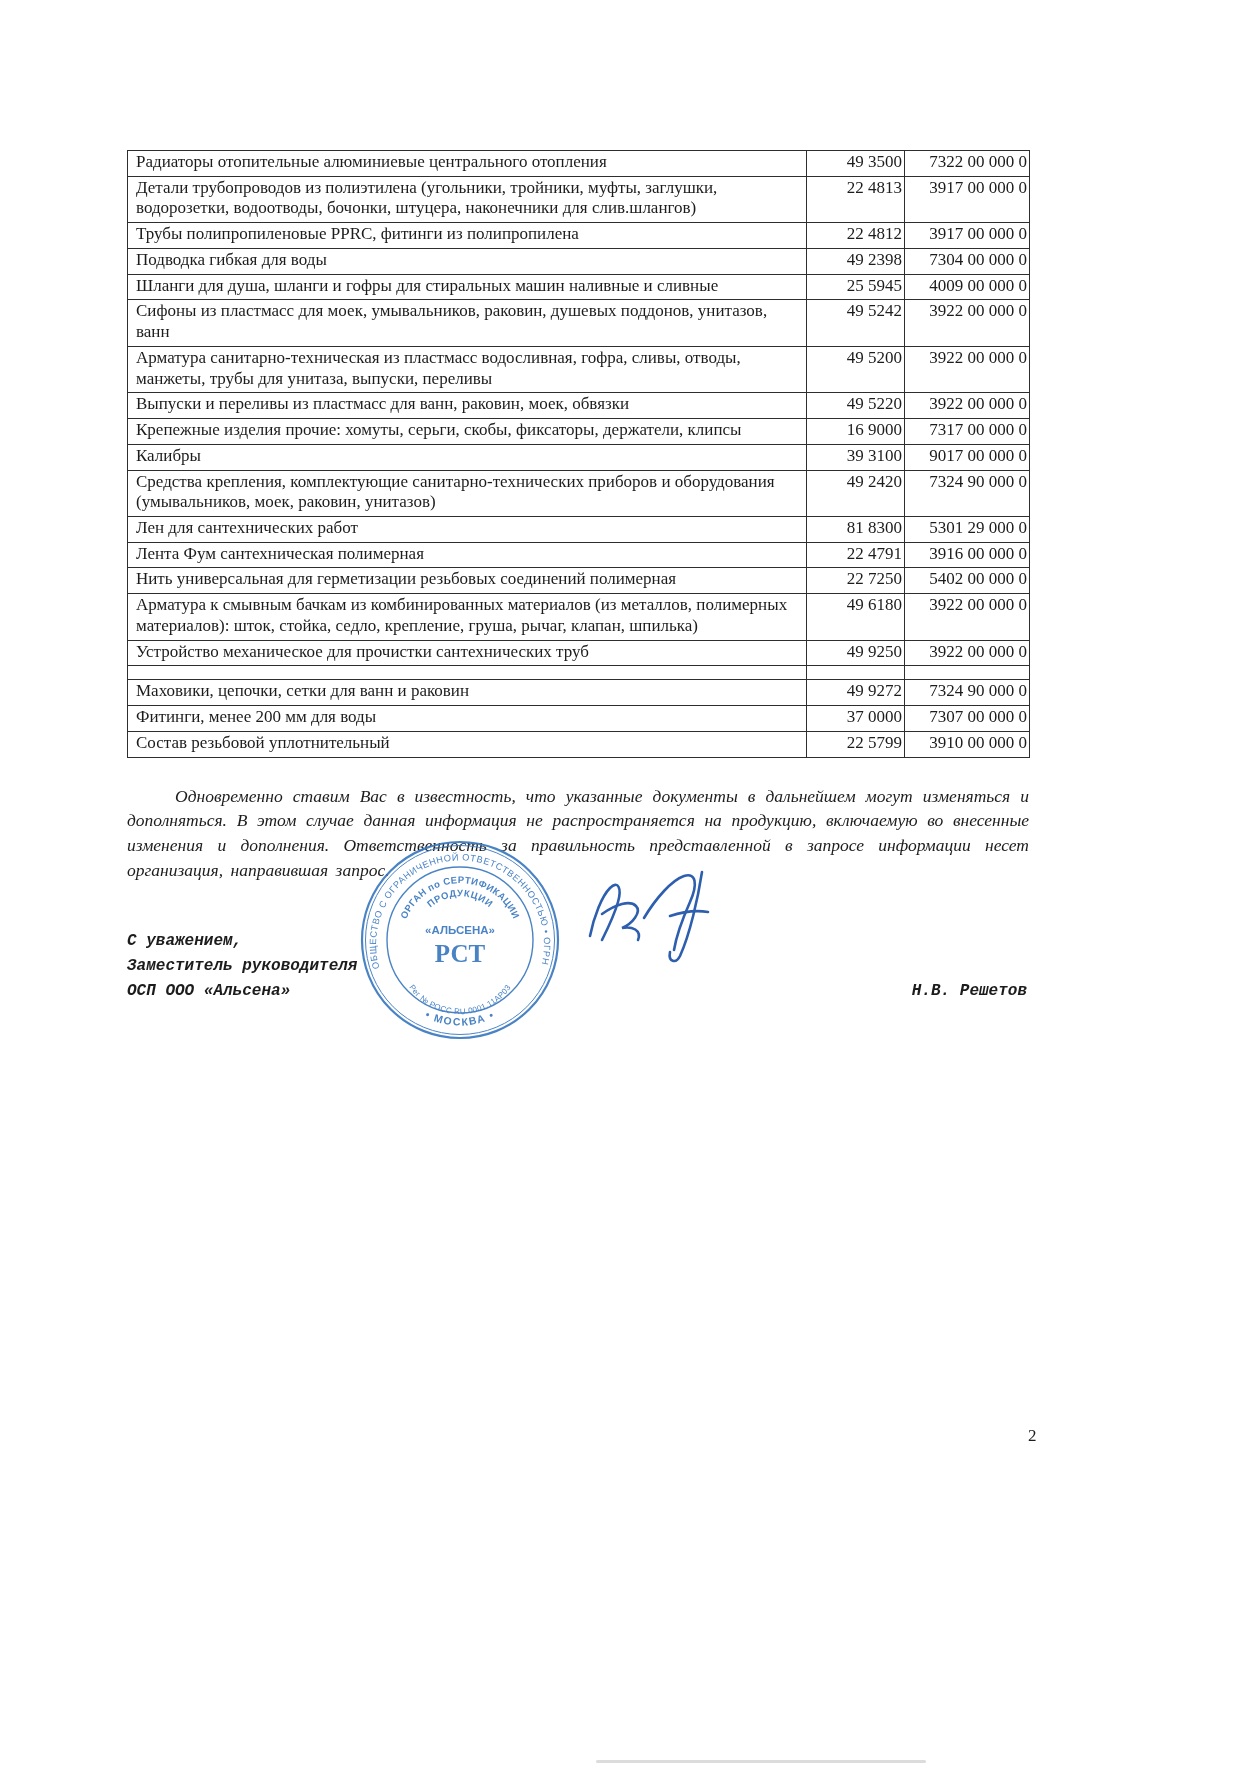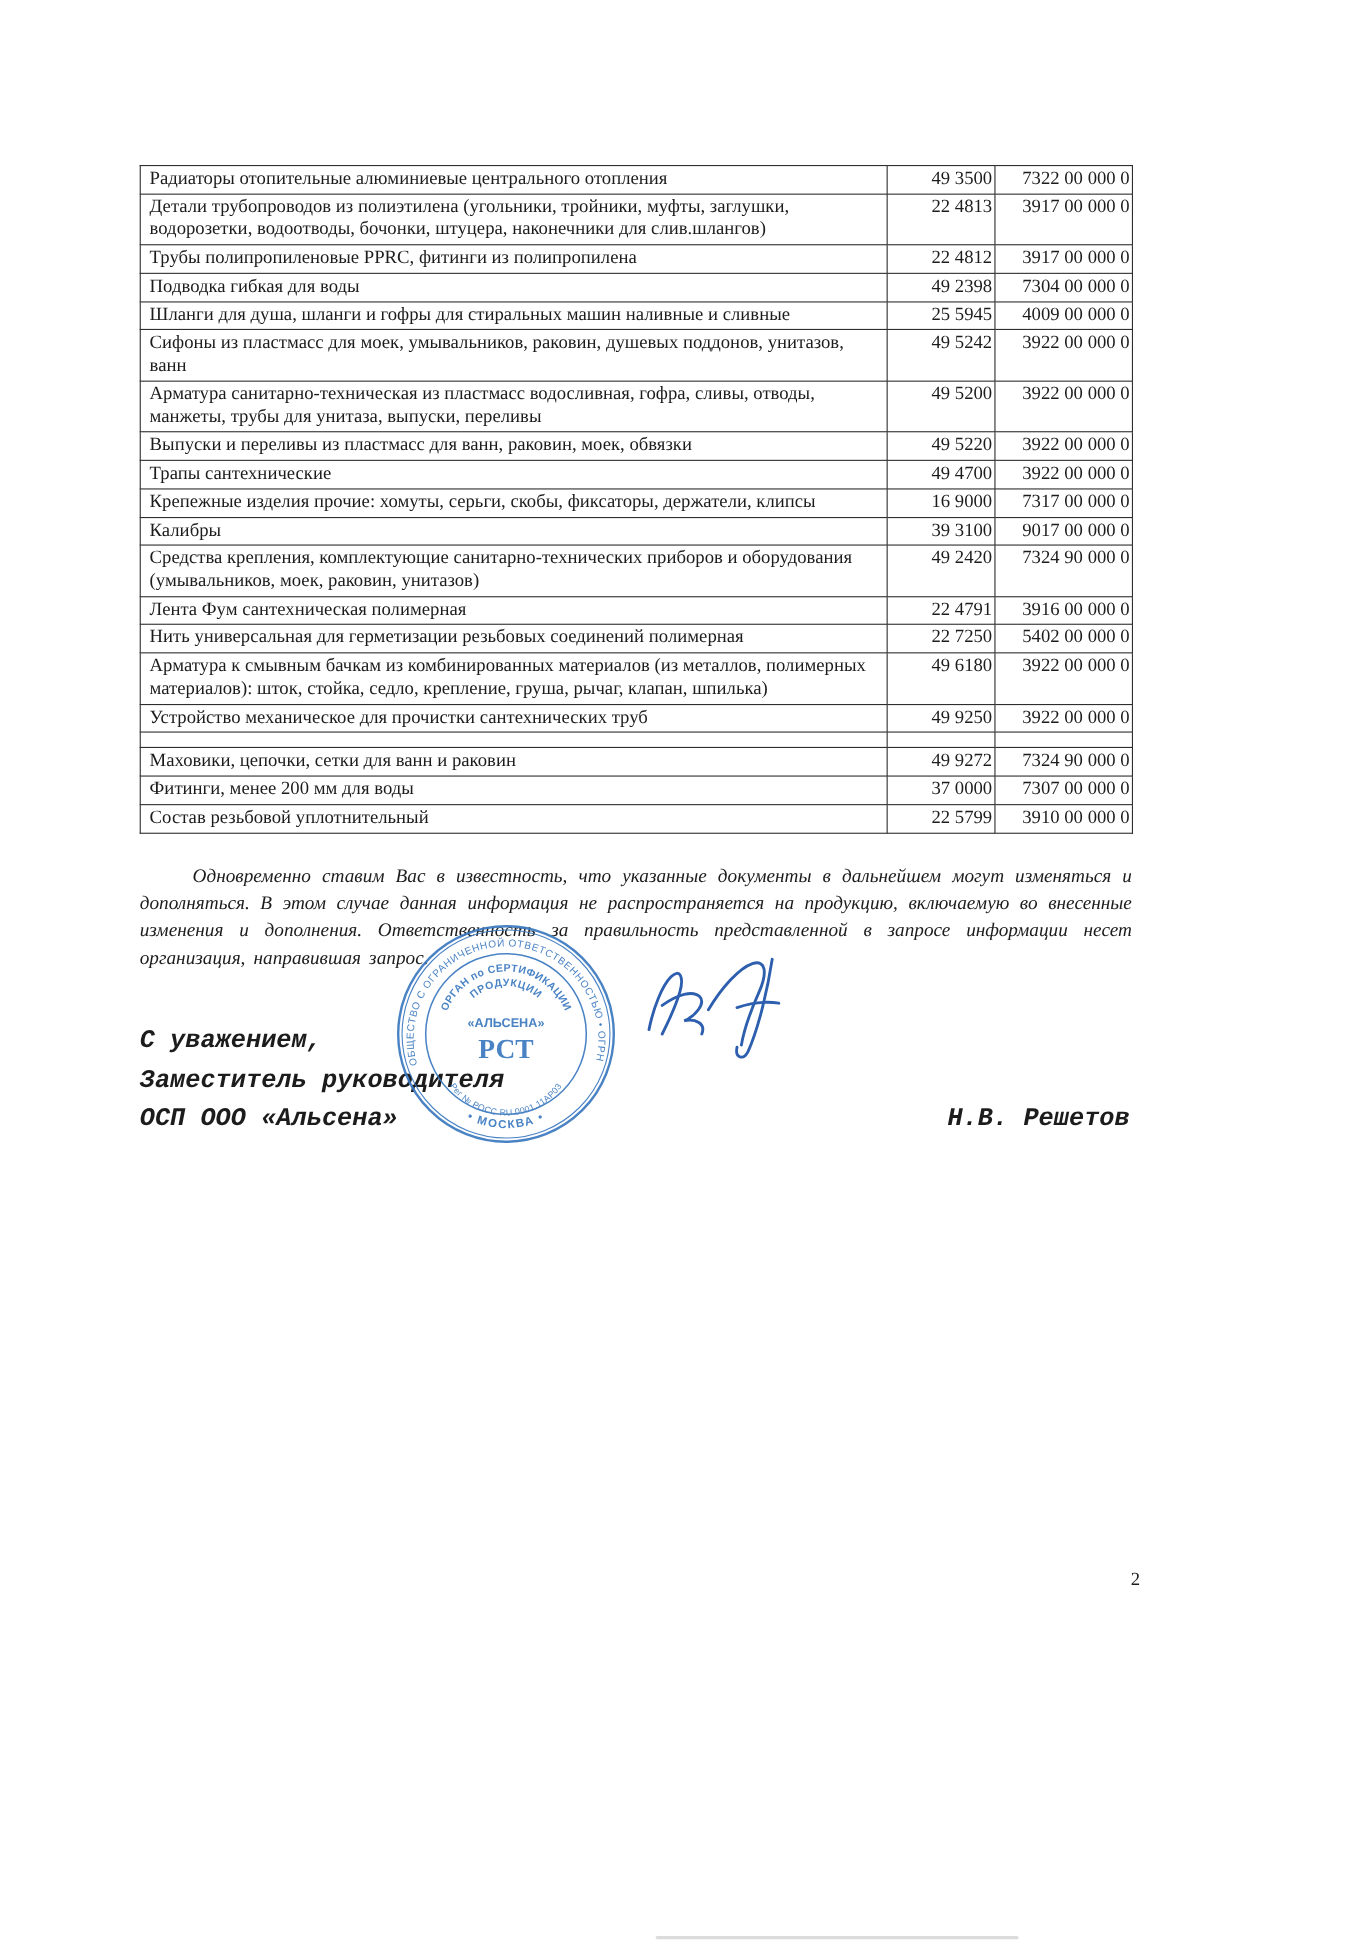--- a/index.html
+++ b/index.html
@@ -48,21 +48,21 @@
     word-spacing:3px;
   }
   .closing {
     margin-top:46px;
     display:flex;
     justify-content:space-between;
     align-items:flex-end;
     font-family:"Liberation Mono", monospace;
     font-weight:bold;
     font-style:italic;
-    font-size:23px;
+    font-size:16px;
     line-height:1.55;
     gap:12px;
   }
   .closing .left-lines div { white-space:nowrap; }
   .closing .name { white-space:nowrap; padding-right:2px;font-style:italic; }
   .stamp-wrap {
     position:absolute;
     left:358px; top:838px;
     width:204px; height:204px;
     opacity:0.92;
@@ -133,38 +133,38 @@
             <td class="desc">Арматура санитарно-техническая из пластмасс водосливная, гофра, сливы, отводы, манжеты, трубы для унитаза, выпуски, переливы</td>
             <td class="code">49 5200</td>
             <td class="tn">3922 00 000 0</td>
           </tr>
           <tr>
             <td class="desc">Выпуски и переливы из пластмасс для ванн, раковин, моек, обвязки</td>
             <td class="code">49 5220</td>
             <td class="tn">3922 00 000 0</td>
           </tr>
           <tr>
-            <td class="desc">Трапы сантехнические</td>
-            <td class="code">49 4700</td>
-            <td class="tn">3922 00 000 0</td>
-          </tr>
-          <tr>
             <td class="desc">Крепежные изделия прочие: хомуты, серьги, скобы, фиксаторы, держатели, клипсы</td>
             <td class="code">16 9000</td>
             <td class="tn">7317 00 000 0</td>
           </tr>
           <tr>
             <td class="desc">Калибры</td>
             <td class="code">39 3100</td>
             <td class="tn">9017 00 000 0</td>
           </tr>
           <tr>
             <td class="desc">Средства крепления,  комплектующие санитарно-технических приборов  и оборудования (умывальников, моек, раковин, унитазов)</td>
             <td class="code">49 2420</td>
             <td class="tn">7324 90 000 0</td>
+          </tr>
+          <tr>
+            <td class="desc">Лен для сантехнических работ</td>
+            <td class="code">81 8300</td>
+            <td class="tn">5301 29 000 0</td>
           </tr>
           <tr>
             <td class="desc">Лента Фум сантехническая полимерная</td>
             <td class="code">22 4791</td>
             <td class="tn">3916 00 000 0</td>
           </tr>
           <tr>
             <td class="desc">Нить универсальная для герметизации резьбовых соединений полимерная</td>
             <td class="code">22 7250</td>
             <td class="tn">5402 00 000 0</td>

